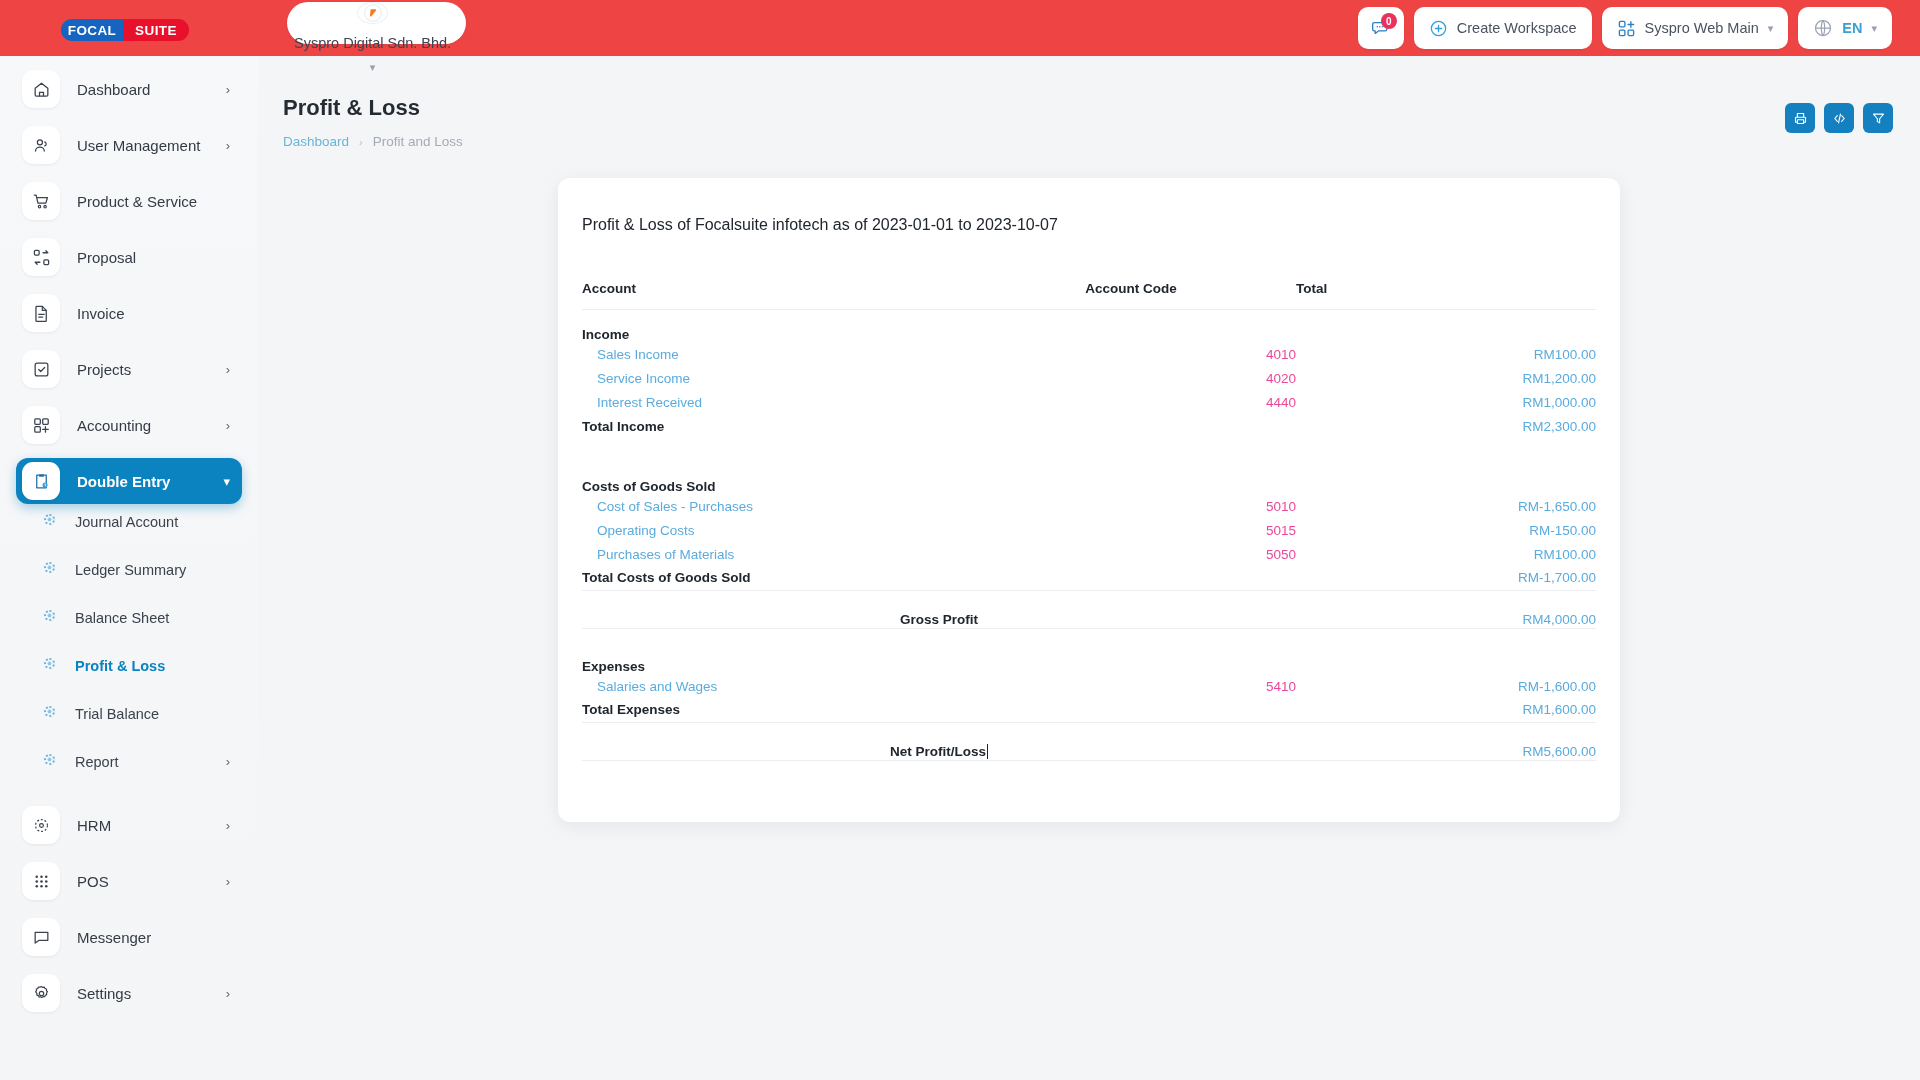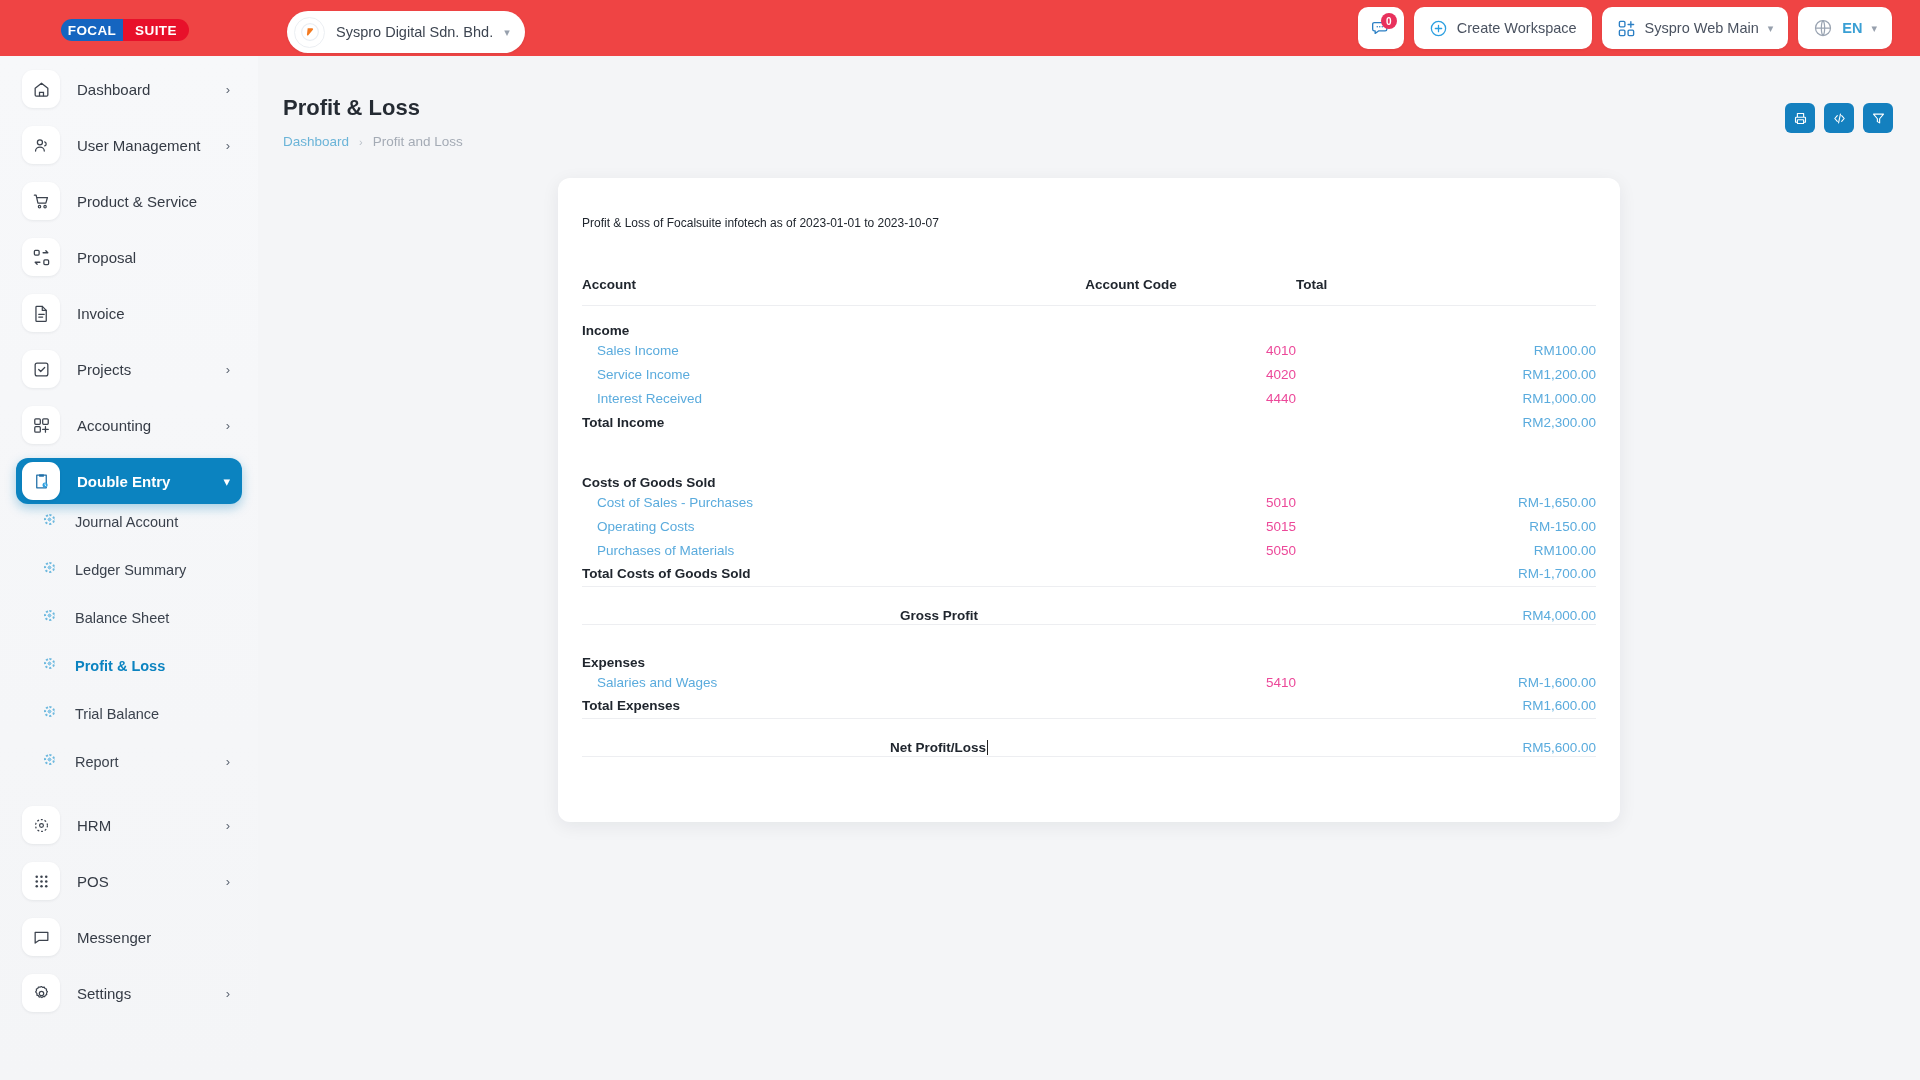--- a/index.html
+++ b/index.html
@@ -23,25 +23,26 @@
   }
   .logo .l-left {
     background: #1565c0; color: #fff; flex: 0 0 62px;
     display: flex; align-items: center; justify-content: center;
   }
   .logo .l-right {
     background: #e8102a; color: #fff; flex: 1;
     display: flex; align-items: center; justify-content: center;
   }
   .org-pill {
-    position: absolute; left: 287px; top: 11px; height: 42px;
+    position: absolute; left: 287px; top: 2px; height: 42px;
     background: #ffffff; border-radius: 21px;
     display: flex; align-items: center; gap: 11px;
     padding: 0 15px 0 7px;
     box-shadow: 0 1px 3px rgba(16,24,40,.07);
+    flex-direction: column;
   }
   .org-avatar {
     width: 31px; height: 31px; border-radius: 50%;
     background: #fff; border: 1px solid #eceff3;
     display: flex; align-items: center; justify-content: center;
   }
   .org-name { font-size: 14.5px; color: #3d4551; }
   .chev { color: #97a0ad; font-size: 11px; line-height: 1; }
 
   .tb-right {
@@ -127,21 +128,21 @@
     background: #1480bf; display: flex; align-items: center; justify-content: center;
   }
 
   .card {
     position: absolute; left: 300px; top: 122px;
     width: 1062px; min-height: 644px;
     background: #fff; border-radius: 12px;
     box-shadow: 0 4px 18px rgba(16,24,40,.07);
     padding: 38px 24px 0 24px;
   }
-  .card-title { font-size: 12px; color: #20262e; padding-left: 0; }
+  .card-title { font-size: 16px; color: #20262e; padding-left: 0; }
 
   table.pl { width: 100%; border-collapse: collapse; margin-top: 47px; }
   table.pl th {
     font-size: 13.5px; color: #20262e; font-weight: bold;
     padding: 0 0 13px 0; border-bottom: 1px solid #edeef1;
   }
   th.c-acct { text-align: left; }
   th.c-code { text-align: center; width: 330px; }
   th.c-total { text-align: left; width: 300px; }
 

